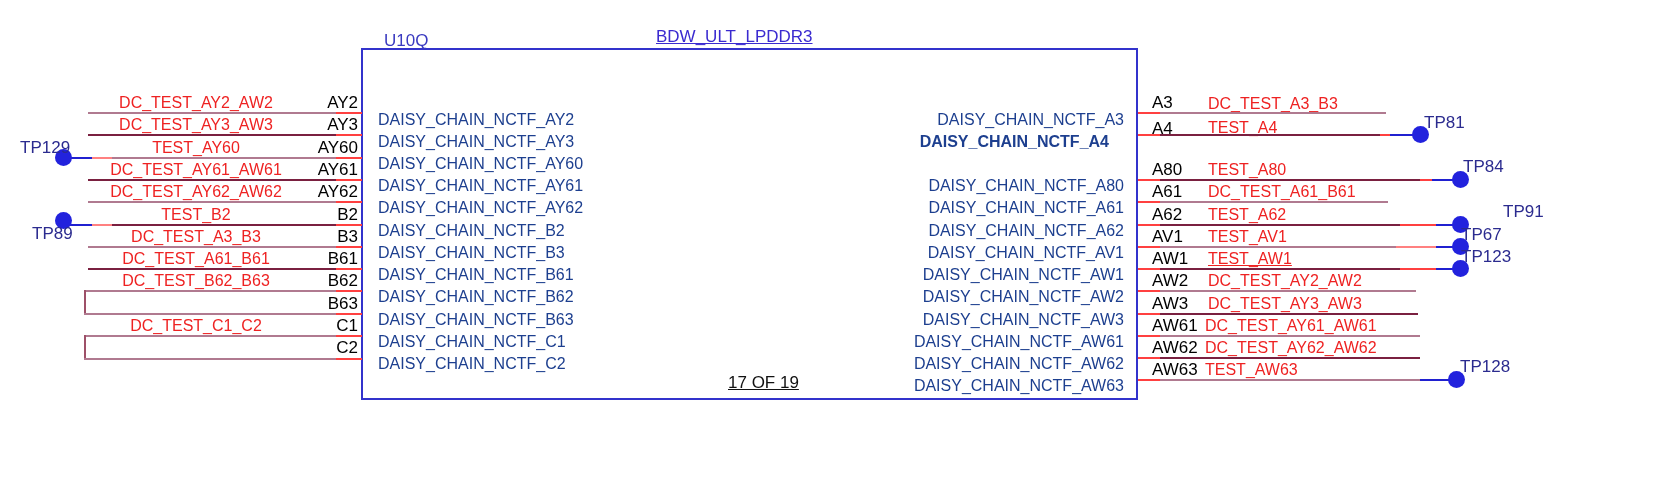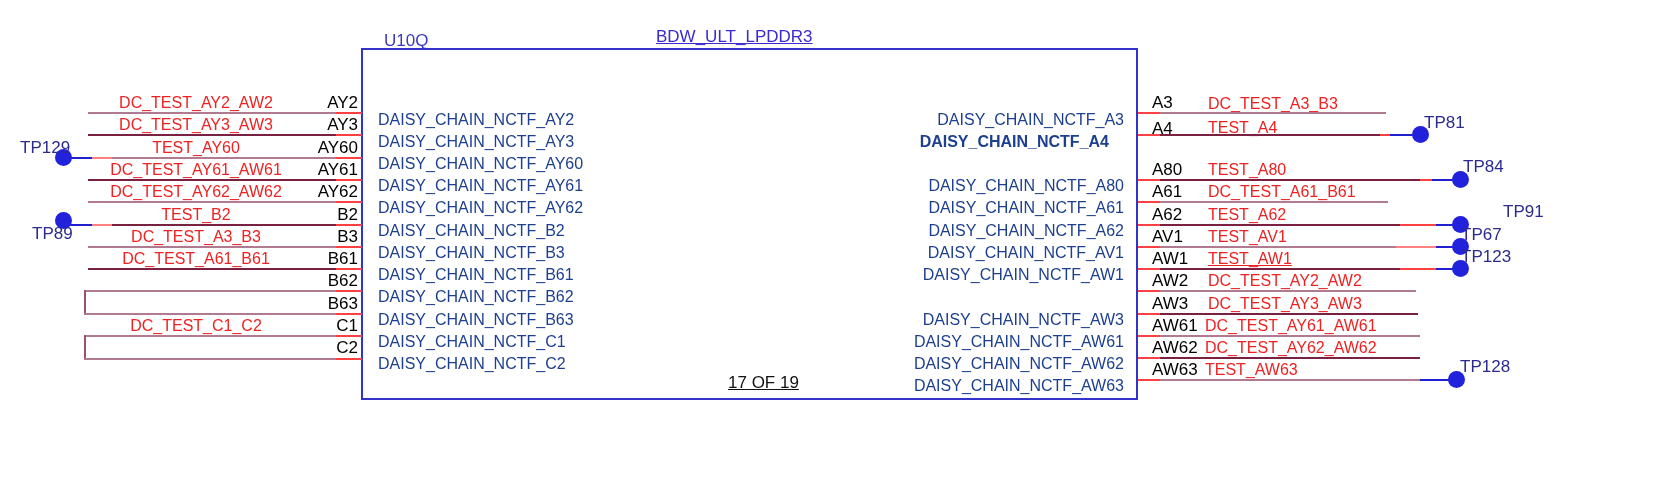--- a/index.html
+++ b/index.html
@@ -103,20 +103,21 @@
   <div class="lbl lbl-page" style="left:728px; top:374px;text-decoration:underline;">17 OF 19</div>
 
   <div class="lbl lbl-netname c" style="left:88px; top:95px; width:216px;">DC_TEST_AY2_AW2</div>
   <div class="lbl lbl-netname c" style="left:88px; top:117px; width:216px;">DC_TEST_AY3_AW3</div>
   <div class="lbl lbl-netname c" style="left:88px; top:140px; width:216px;">TEST_AY60</div>
   <div class="lbl lbl-netname c" style="left:88px; top:162px; width:216px;">DC_TEST_AY61_AW61</div>
   <div class="lbl lbl-netname c" style="left:88px; top:184px; width:216px;">DC_TEST_AY62_AW62</div>
   <div class="lbl lbl-netname c" style="left:88px; top:207px; width:216px;">TEST_B2</div>
   <div class="lbl lbl-netname c" style="left:88px; top:229px; width:216px;">DC_TEST_A3_B3</div>
   <div class="lbl lbl-netname c" style="left:88px; top:251px; width:216px;">DC_TEST_A61_B61</div>
+  <div class="lbl lbl-netname c" style="left:88px; top:273px; width:216px;">DC_TEST_B62_B63</div>
   <div class="lbl lbl-netname c" style="left:88px; top:296px; width:216px;"></div>
   <div class="lbl lbl-netname c" style="left:88px; top:318px; width:216px;">DC_TEST_C1_C2</div>
   <div class="lbl lbl-netname c" style="left:88px; top:340px; width:216px;"></div>
 
   <div class="lbl lbl-pin r" style="left:242px; top:94px; width:116px;">AY2</div>
   <div class="lbl lbl-pin r" style="left:242px; top:116px; width:116px;">AY3</div>
   <div class="lbl lbl-pin r" style="left:242px; top:139px; width:116px;">AY60</div>
   <div class="lbl lbl-pin r" style="left:242px; top:161px; width:116px;">AY61</div>
   <div class="lbl lbl-pin r" style="left:242px; top:183px; width:116px;">AY62</div>
   <div class="lbl lbl-pin r" style="left:242px; top:206px; width:116px;">B2</div>
@@ -186,20 +187,21 @@
   <div class="lbl lbl-inner" style="left:378px; top:334px;">DAISY_CHAIN_NCTF_C1</div>
   <div class="lbl lbl-inner" style="left:378px; top:356px;">DAISY_CHAIN_NCTF_C2</div>
 
   <div class="lbl lbl-inner r" style="left:700px; top:112px; width:424px;">DAISY_CHAIN_NCTF_A3</div>
   <div class="lbl lbl-inner r" style="left:685px; top:134px; width:424px;font-weight:bold;">DAISY_CHAIN_NCTF_A4</div>
   <div class="lbl lbl-inner r" style="left:700px; top:178px; width:424px;">DAISY_CHAIN_NCTF_A80</div>
   <div class="lbl lbl-inner r" style="left:700px; top:200px; width:424px;">DAISY_CHAIN_NCTF_A61</div>
   <div class="lbl lbl-inner r" style="left:700px; top:223px; width:424px;">DAISY_CHAIN_NCTF_A62</div>
   <div class="lbl lbl-inner r" style="left:700px; top:245px; width:424px;">DAISY_CHAIN_NCTF_AV1</div>
   <div class="lbl lbl-inner r" style="left:700px; top:267px; width:424px;">DAISY_CHAIN_NCTF_AW1</div>
+  <div class="lbl lbl-inner r" style="left:700px; top:289px; width:424px;">DAISY_CHAIN_NCTF_AW2</div>
   <div class="lbl lbl-inner r" style="left:700px; top:312px; width:424px;">DAISY_CHAIN_NCTF_AW3</div>
   <div class="lbl lbl-inner r" style="left:700px; top:334px; width:424px;">DAISY_CHAIN_NCTF_AW61</div>
   <div class="lbl lbl-inner r" style="left:700px; top:356px; width:424px;">DAISY_CHAIN_NCTF_AW62</div>
   <div class="lbl lbl-inner r" style="left:700px; top:378px; width:424px;">DAISY_CHAIN_NCTF_AW63</div>
 
   <div class="lbl lbl-pin" style="left:1152px; top:94px;">A3</div>
   <div class="lbl lbl-pin" style="left:1152px; top:120px;">A4</div>
   <div class="lbl lbl-pin" style="left:1152px; top:161px;">A80</div>
   <div class="lbl lbl-pin" style="left:1152px; top:183px;">A61</div>
   <div class="lbl lbl-pin" style="left:1152px; top:206px;">A62</div>

